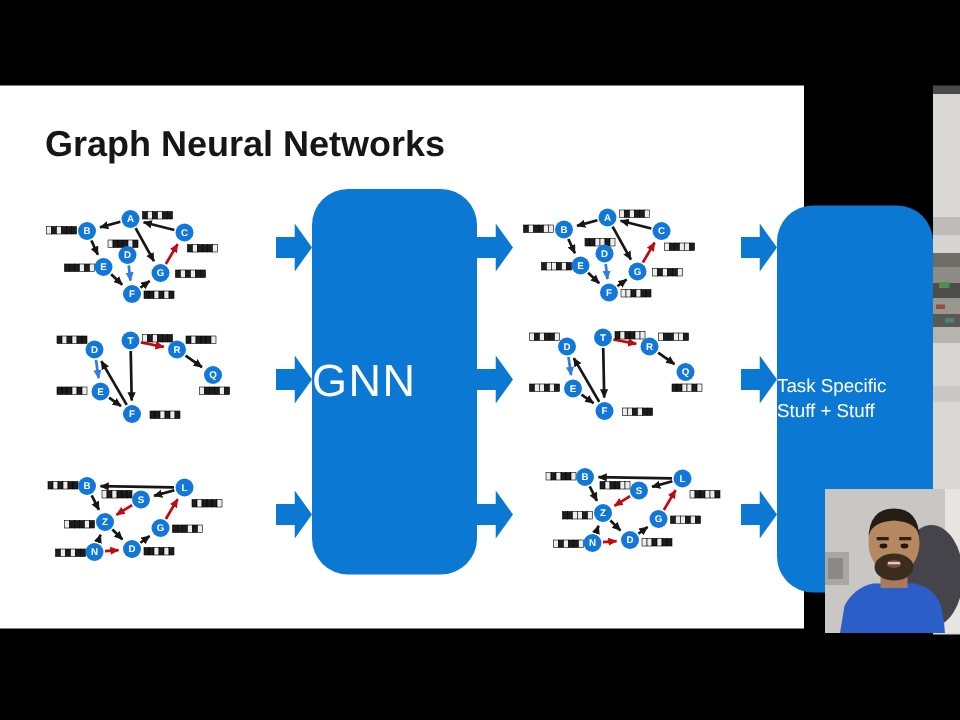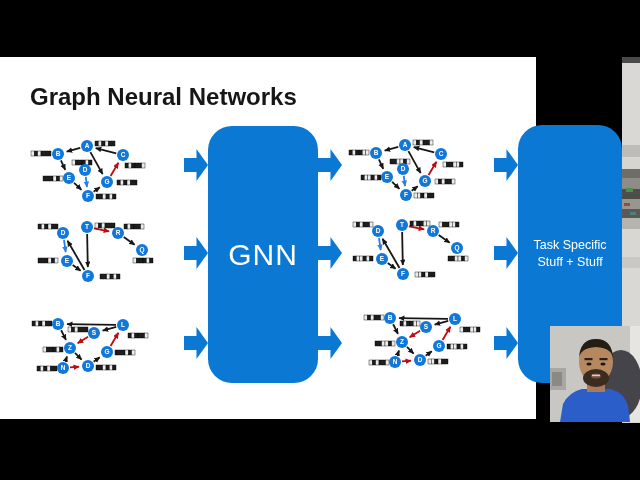--- a/index.html
+++ b/index.html
@@ -13,25 +13,25 @@
   .slide{
     position:absolute;left:0;top:57px;width:536px;height:362px;
     background:#fff;z-index:1;
   }
   .slide-title{
     position:absolute;left:30px;top:26px;
     font-size:24px;font-weight:700;color:#161616;letter-spacing:0;
   }
   .flow-box{
     position:absolute;background:var(--accent,#0b79d4);border-radius:24px;
-    color:#fff;display:flex;flex-direction:column;align-items:center;justify-content:center;
+    color:#fff;display:flex;flex-direction:column;align-items:flex-start;justify-content:center;
   }
   .gnn-box{left:208px;top:69px;width:110px;height:257px;}
   .gnn-label{font-size:30px;font-weight:400;letter-spacing:1px;}
-  .task-box{left:518px;top:68px;width:104px;height:258px;}
+  .task-box{left:518px;top:80px;width:104px;height:258px;}
   .task-label{font-size:12.5px;font-weight:400;line-height:1.35;text-align:center;}
   .flow-arrow{
     position:absolute;width:24px;height:32px;background:var(--accent,#0b79d4);
     clip-path:polygon(0 28%,52% 28%,52% 0,100% 50%,52% 100%,52% 72%,0 72%);
   }
   .ga-in{left:184px;}  .ga-out{left:318px;}  .ga-task{left:494px;}
   .row1{top:92px;} .row2{top:180px;} .row3{top:270px;}
   .graph-svg{position:absolute;width:160px;height:75px;overflow:visible;}
   .app-strip{
     position:absolute;left:622px;top:57px;width:18px;height:366px;z-index:2;

